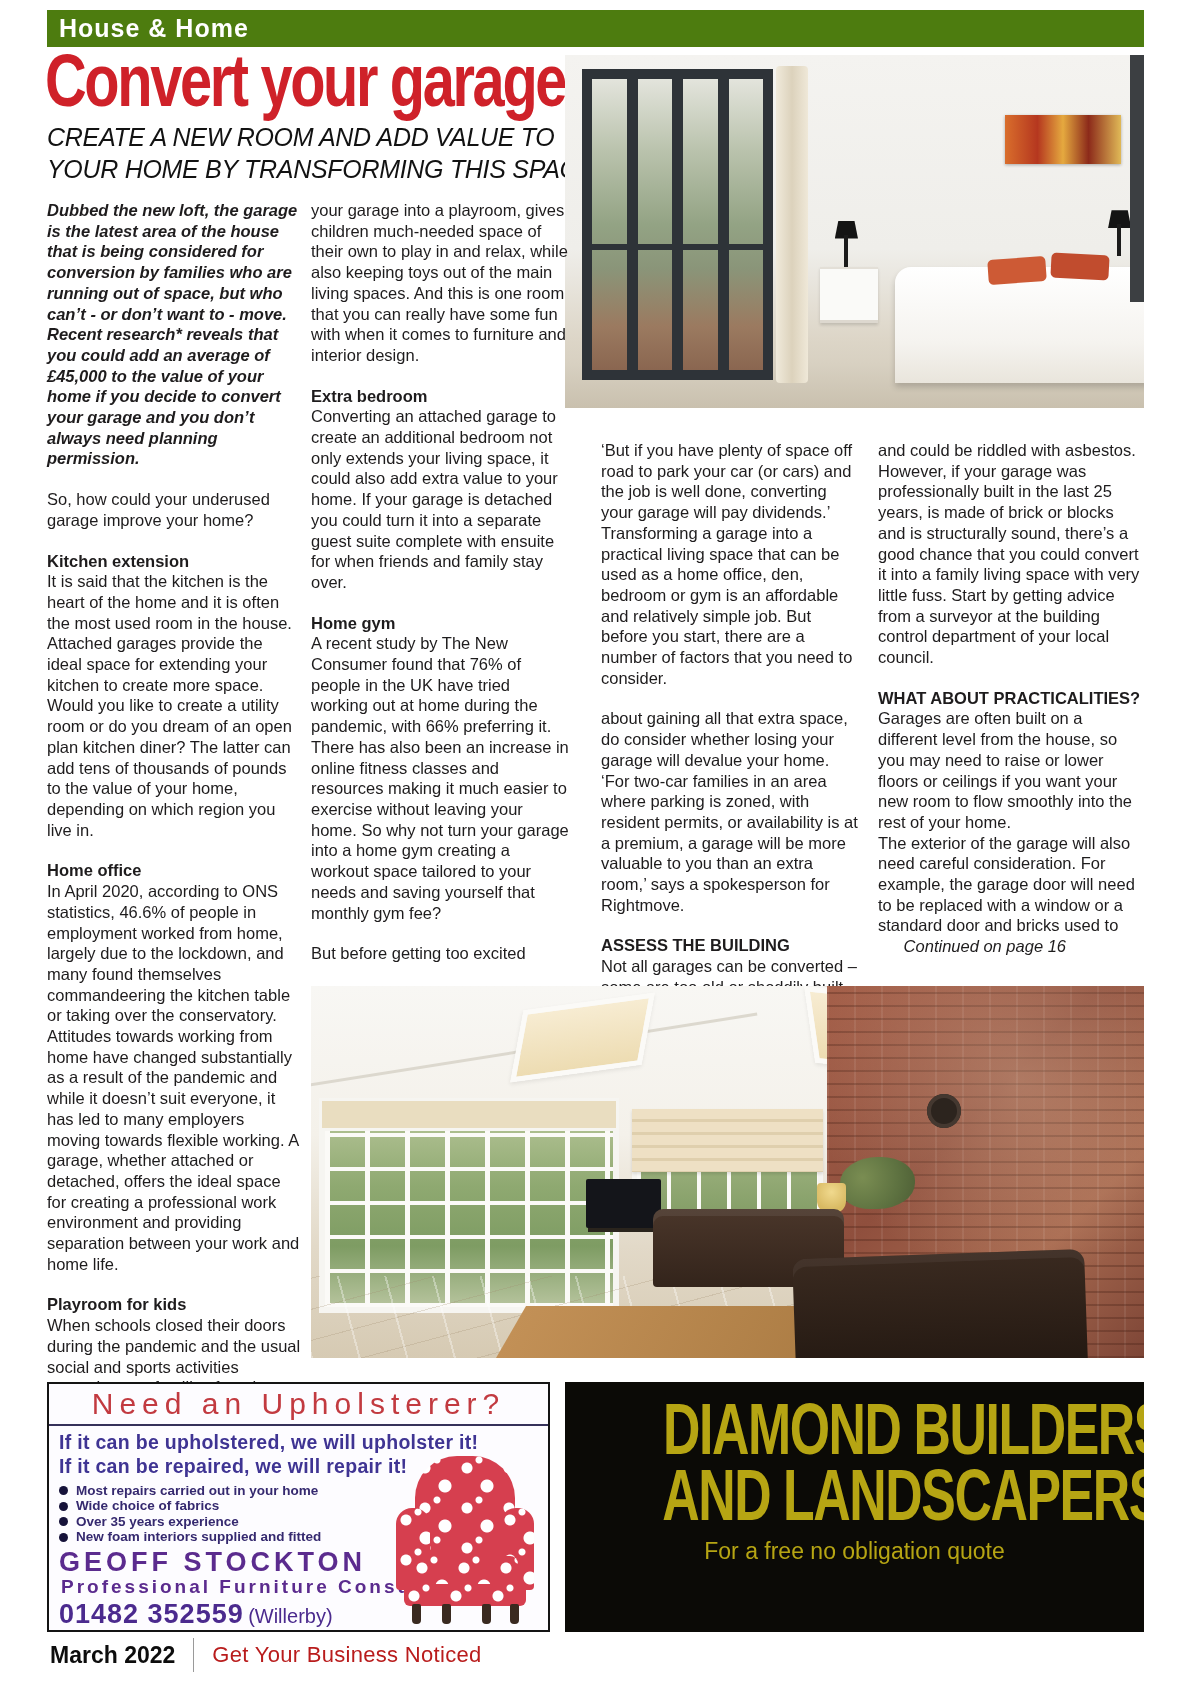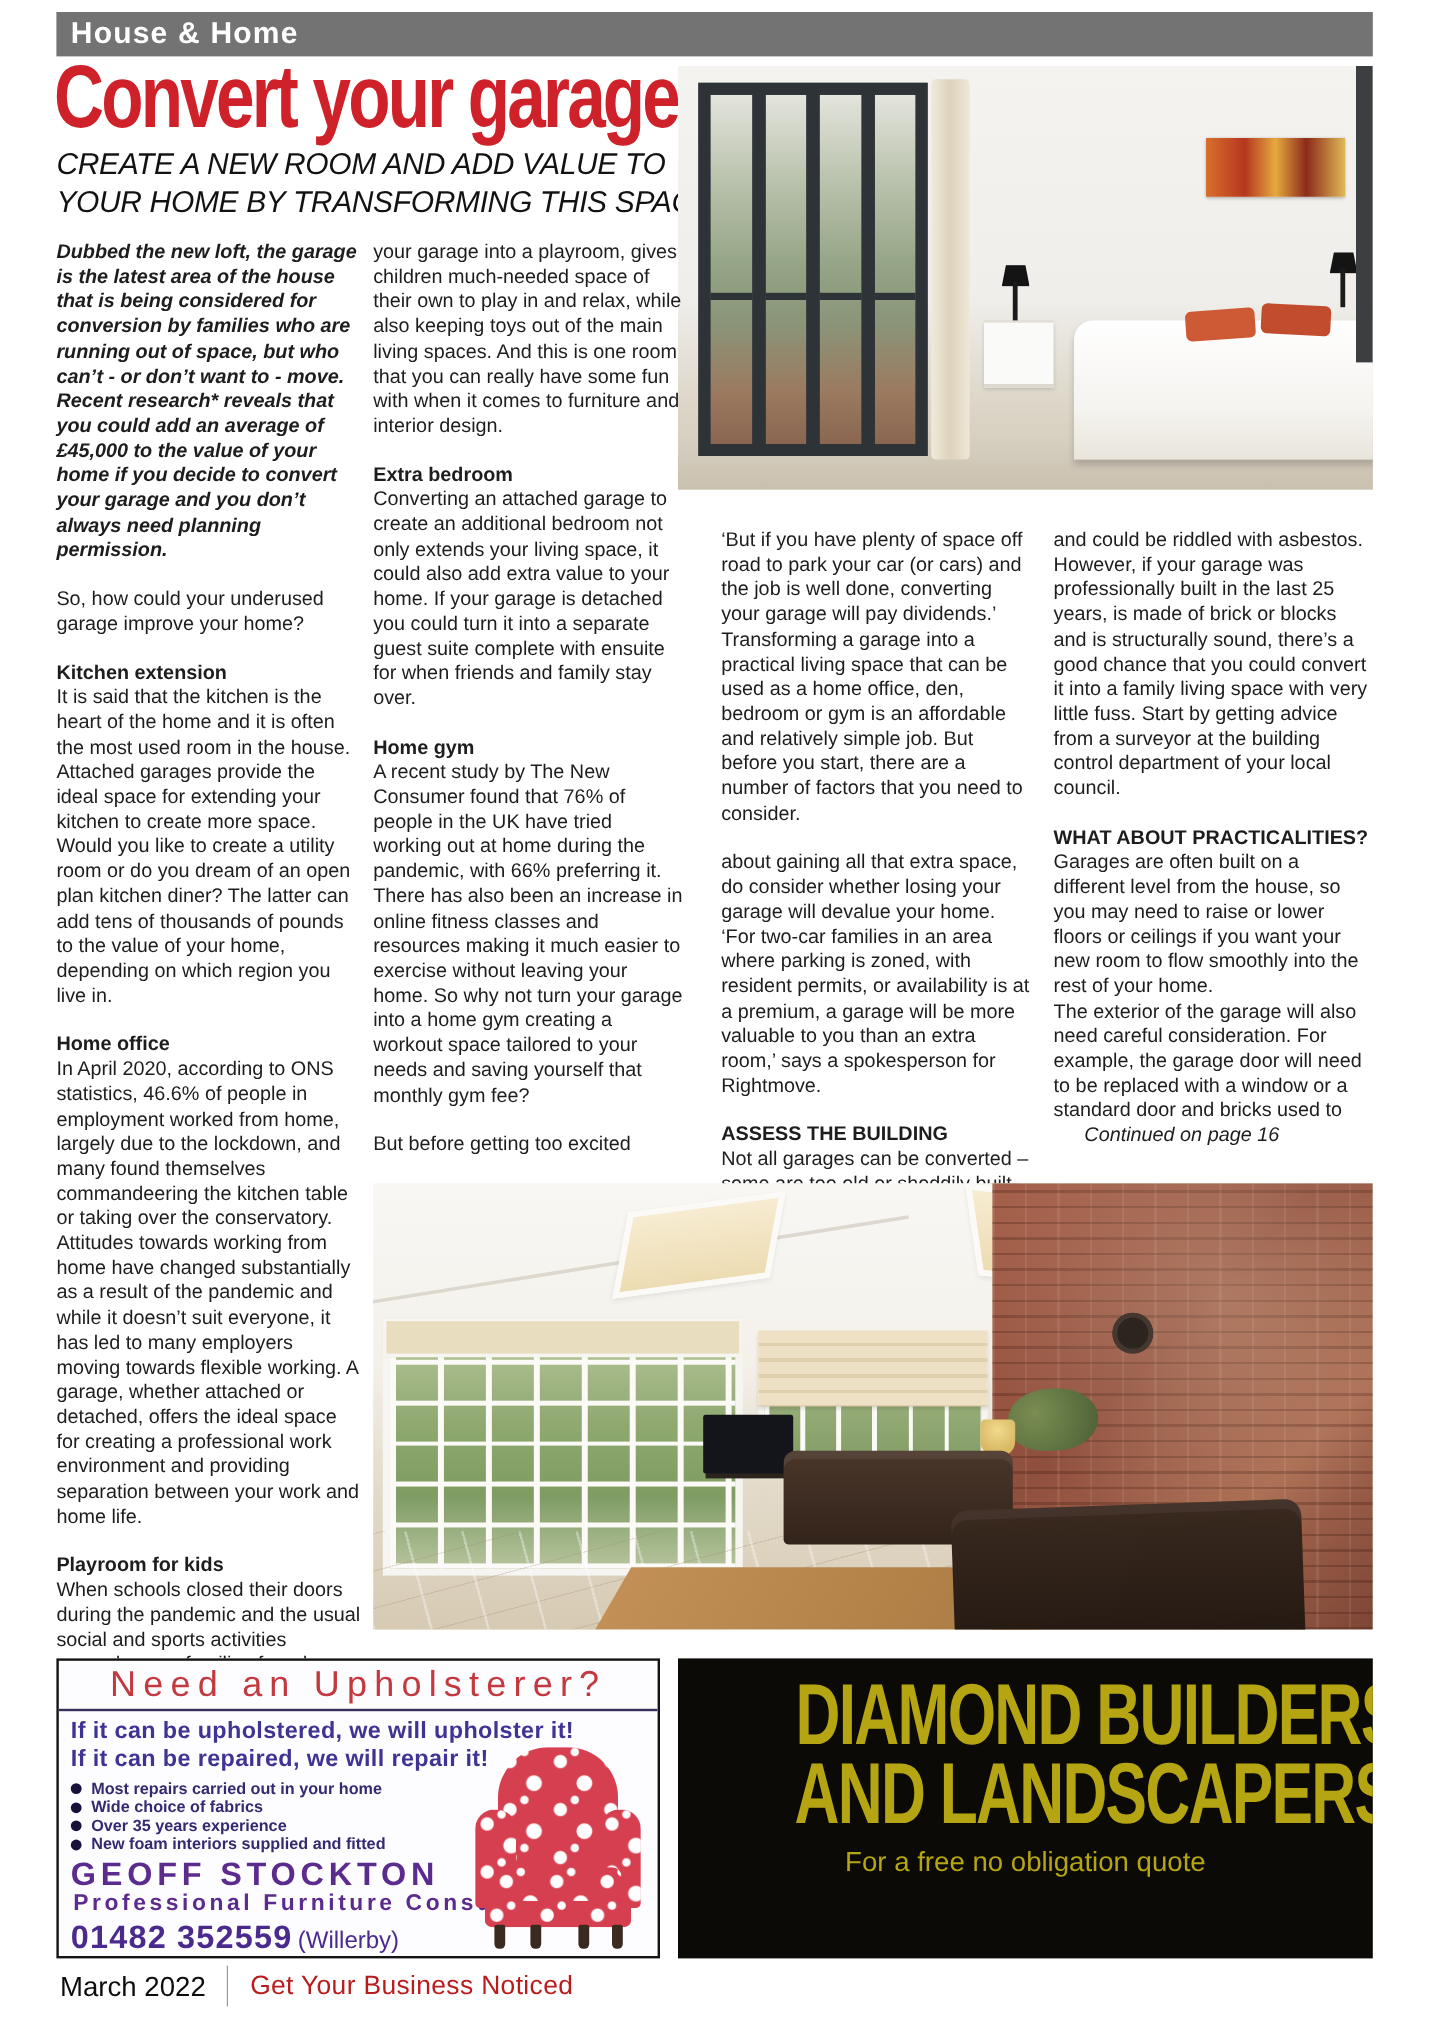--- a/index.html
+++ b/index.html
@@ -1,20 +1,20 @@
 <!DOCTYPE html>
 <html><head>
 <meta charset="utf-8">
 <style>
   html,body{margin:0;padding:0;background:#ffffff;}
   .page{position:relative;width:1191px;height:1684px;background:#fff;
         font-family:"Liberation Sans",sans-serif;color:#1e1c1d;overflow:hidden;}
 
   
-  .topbar{position:absolute;left:47px;top:10px;width:1097px;height:37px;background:#737373;
+  .topbar{position:absolute;left:47px;top:10px;width:1097px;height:37px;background:#4d7c0f;
           display:flex;align-items:center;padding-left:12px;box-sizing:border-box;}
   .topbar-label{color:#fff;font-weight:bold;font-size:25px;letter-spacing:1px;}
   .title{position:absolute;left:45px;top:44px;margin:0;color:#cf2129;font-size:74px;
          font-weight:bold;white-space:nowrap;line-height:1;}
   .title .cond{display:inline-block;transform:scaleX(0.78);transform-origin:left center;letter-spacing:-3px;}
   .standfirst{position:absolute;left:47px;top:121px;font-style:italic;font-size:25px;
               line-height:1.28;color:#121212;letter-spacing:-0.3px;}
 
   
   .col{position:absolute;font-size:16.5px;line-height:1.255;color:#1e1c1d;}
@@ -150,21 +150,21 @@
   .dd-line{color:#b6a513;font-weight:bold;font-size:72px;line-height:0.92;white-space:nowrap;}
   .dd-line .cond{display:inline-block;transform:scaleX(0.72);transform-origin:center;letter-spacing:-2px;}
   .dd-pad{height:14px;}
   .dd-quote{color:#b6a513;font-size:23px;margin-top:10px;}
   .dd-tel{margin-top:3px;white-space:nowrap;}
   .dd-tel .lbl{color:#c9b917;font-size:27px;}
   .dd-tel .num{color:#d9c81a;font-size:31px;font-weight:bold;letter-spacing:1px;}
 
   
   #footer{position:absolute;left:50px;top:1638px;display:flex;align-items:center;gap:18px;}
-  .f-issue{font-weight:normal;font-size:23px;color:#0d0d0d;}
+  .f-issue{font-weight:bold;font-size:23px;color:#0d0d0d;}
   .f-div{width:1px;height:34px;background:#9a9a9a;}
   .f-tag{font-size:22px;color:#b91c1c;letter-spacing:0.3px;}
 </style>
 </head>
 <body>
 
 <div class="page">
 
   <header class="topbar">
     <span class="topbar-label">House &amp; Home</span>

